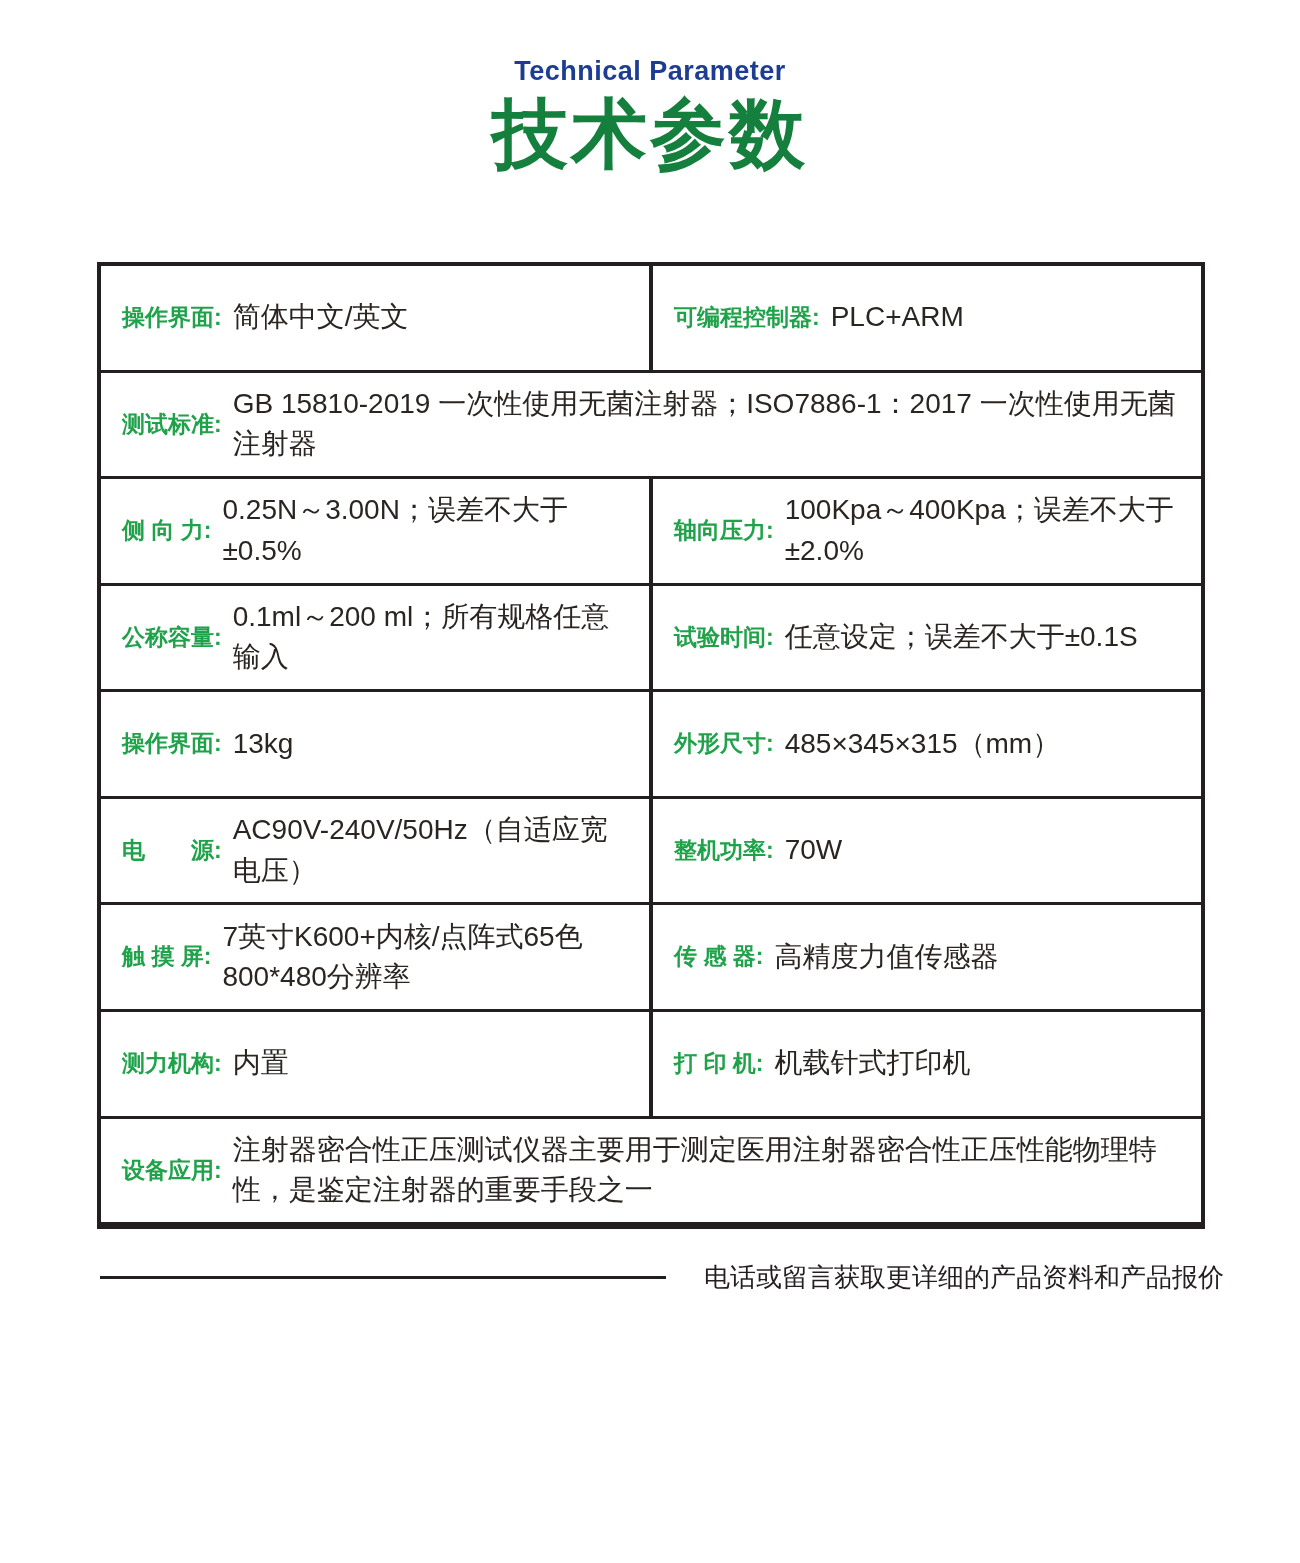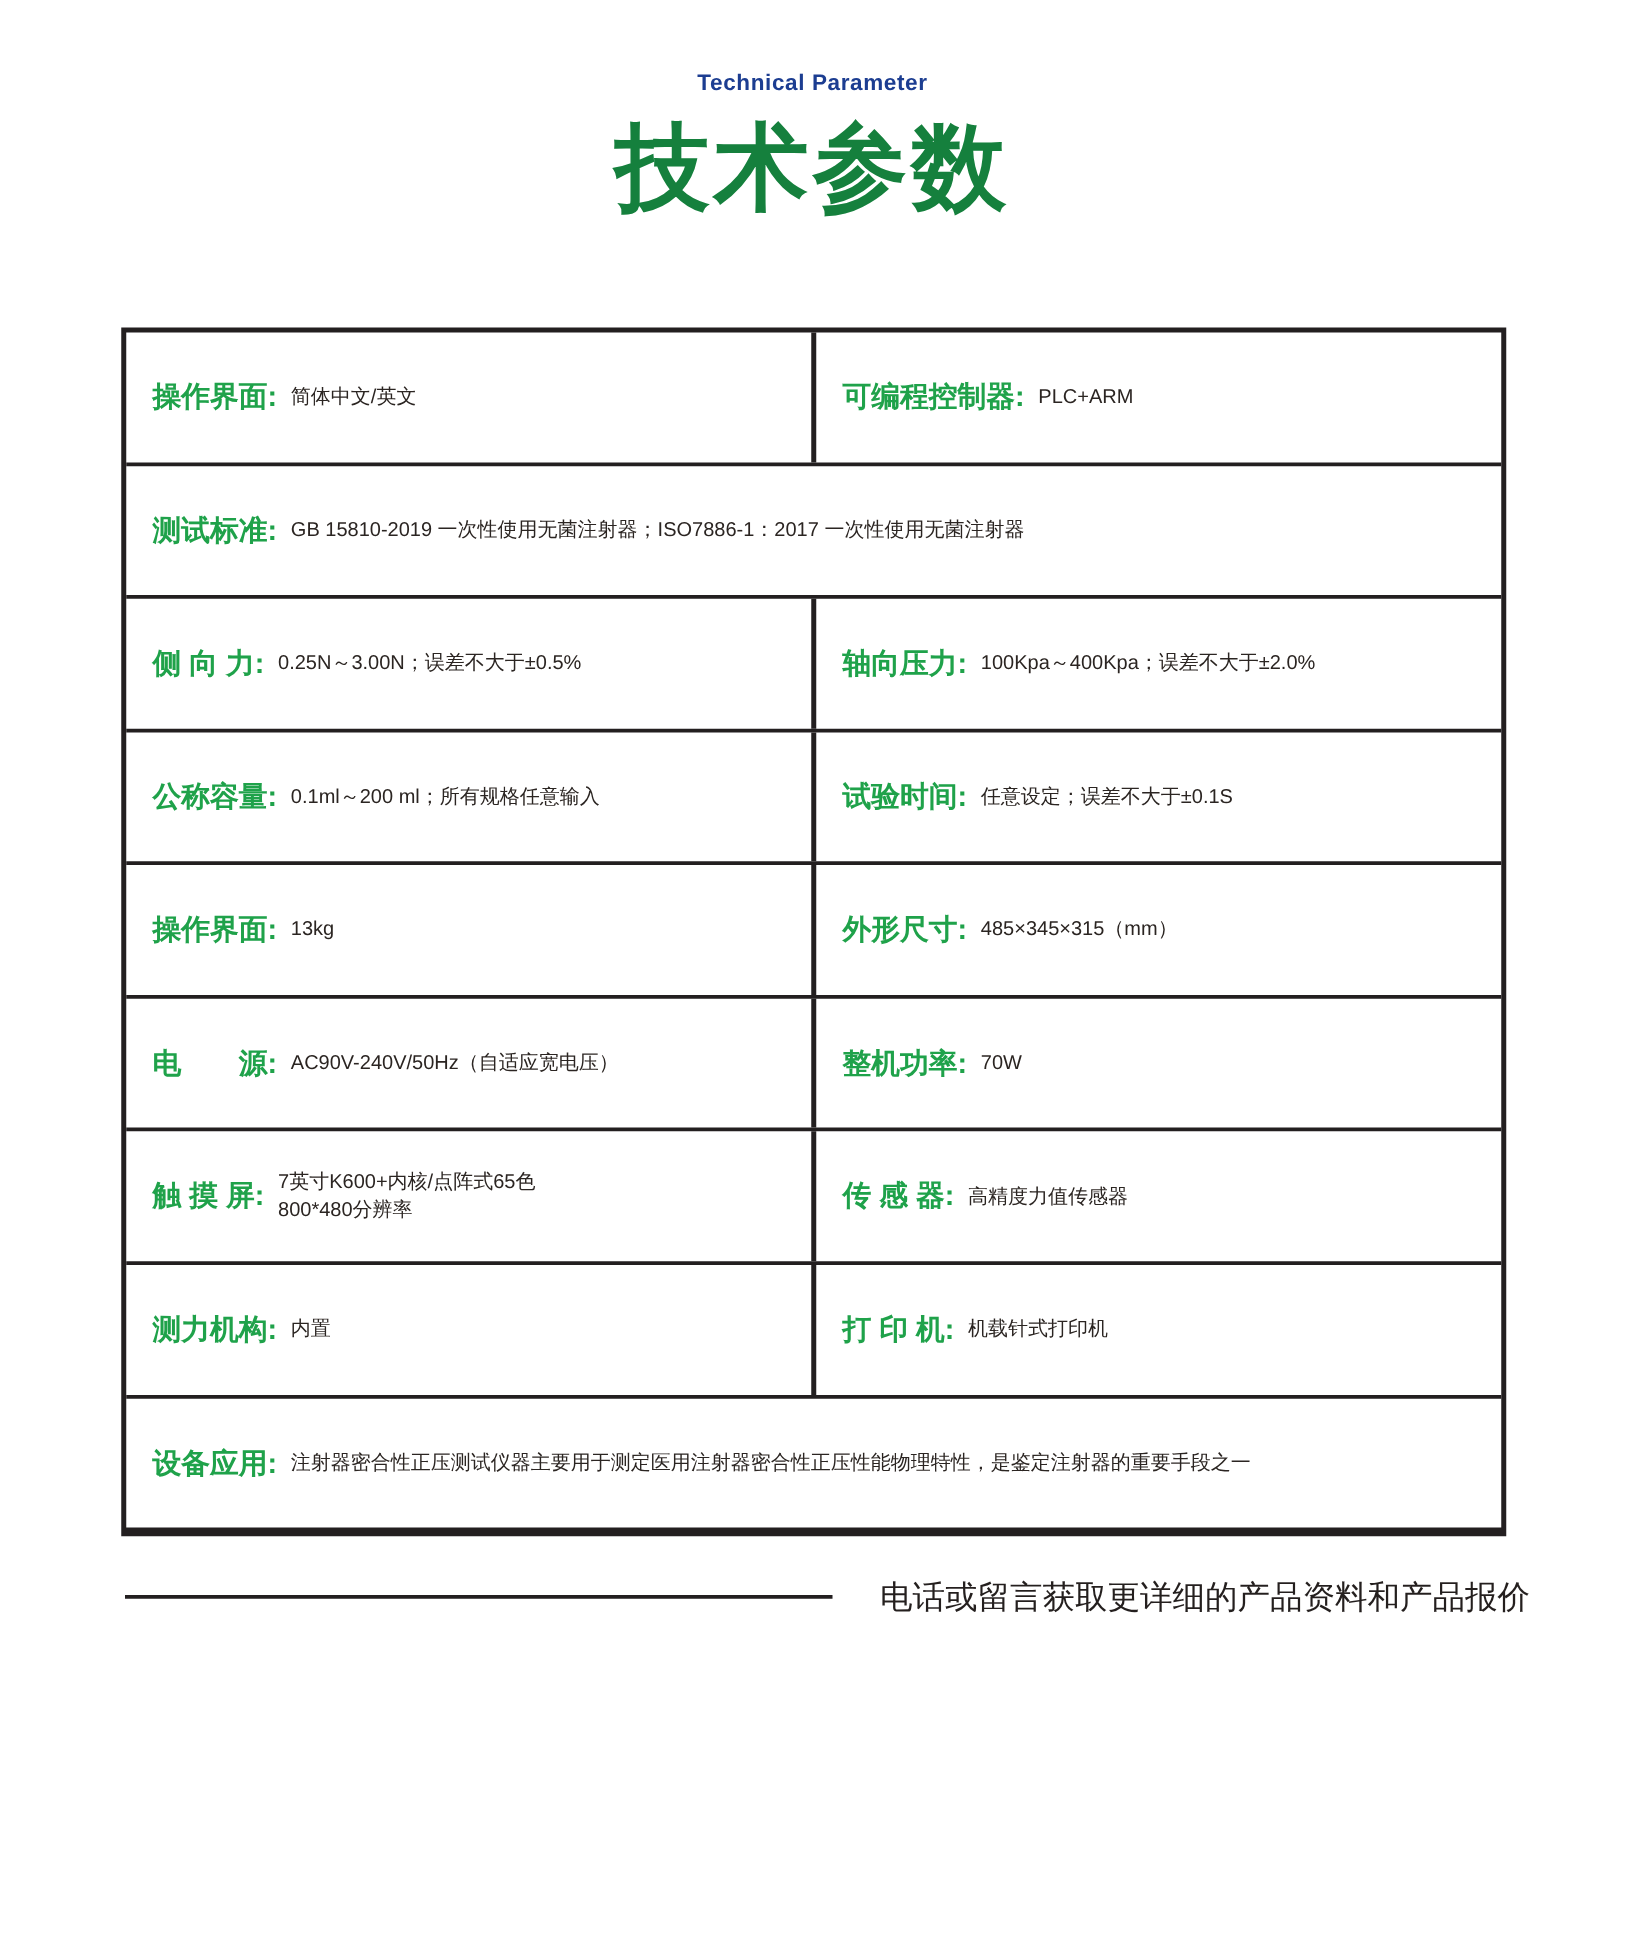--- a/index.html
+++ b/index.html
@@ -9,21 +9,21 @@
     font-family:"Liberation Sans","DejaVu Sans",sans-serif;
     position:relative;
     color:#2b2522;
   }
   .page{position:relative;width:1300px;height:1563px;overflow:hidden;}
 
   
   .subtitle{
     position:absolute;top:56px;left:0;width:100%;
     text-align:center;
-    font-size:18px;font-weight:700;
+    font-size:27px;font-weight:700;
     color:#1c3d91;
     letter-spacing:0.5px;
   }
   .title{
     position:absolute;top:84px;left:0;width:100%;
     text-align:center;
     font-size:76px;font-weight:900;
     color:#15803d;
     letter-spacing:3px;
     margin:0;
@@ -62,21 +62,21 @@
     font-weight:700;
     font-size:23px;
     white-space:pre;
     flex:0 0 auto;
     margin-right:11px;
     line-height:1.45;
   }
   .value{
     color:#2b2522;
     font-weight:500;
-    font-size:16px;
+    font-size:28px;
     line-height:1.45;
     min-width:0;
   }
   .value .line{display:block;}
 
   
   .footer{
     position:absolute;top:1249px;left:100px;
     width:1115px;height:56px;
     display:flex;align-items:center;

